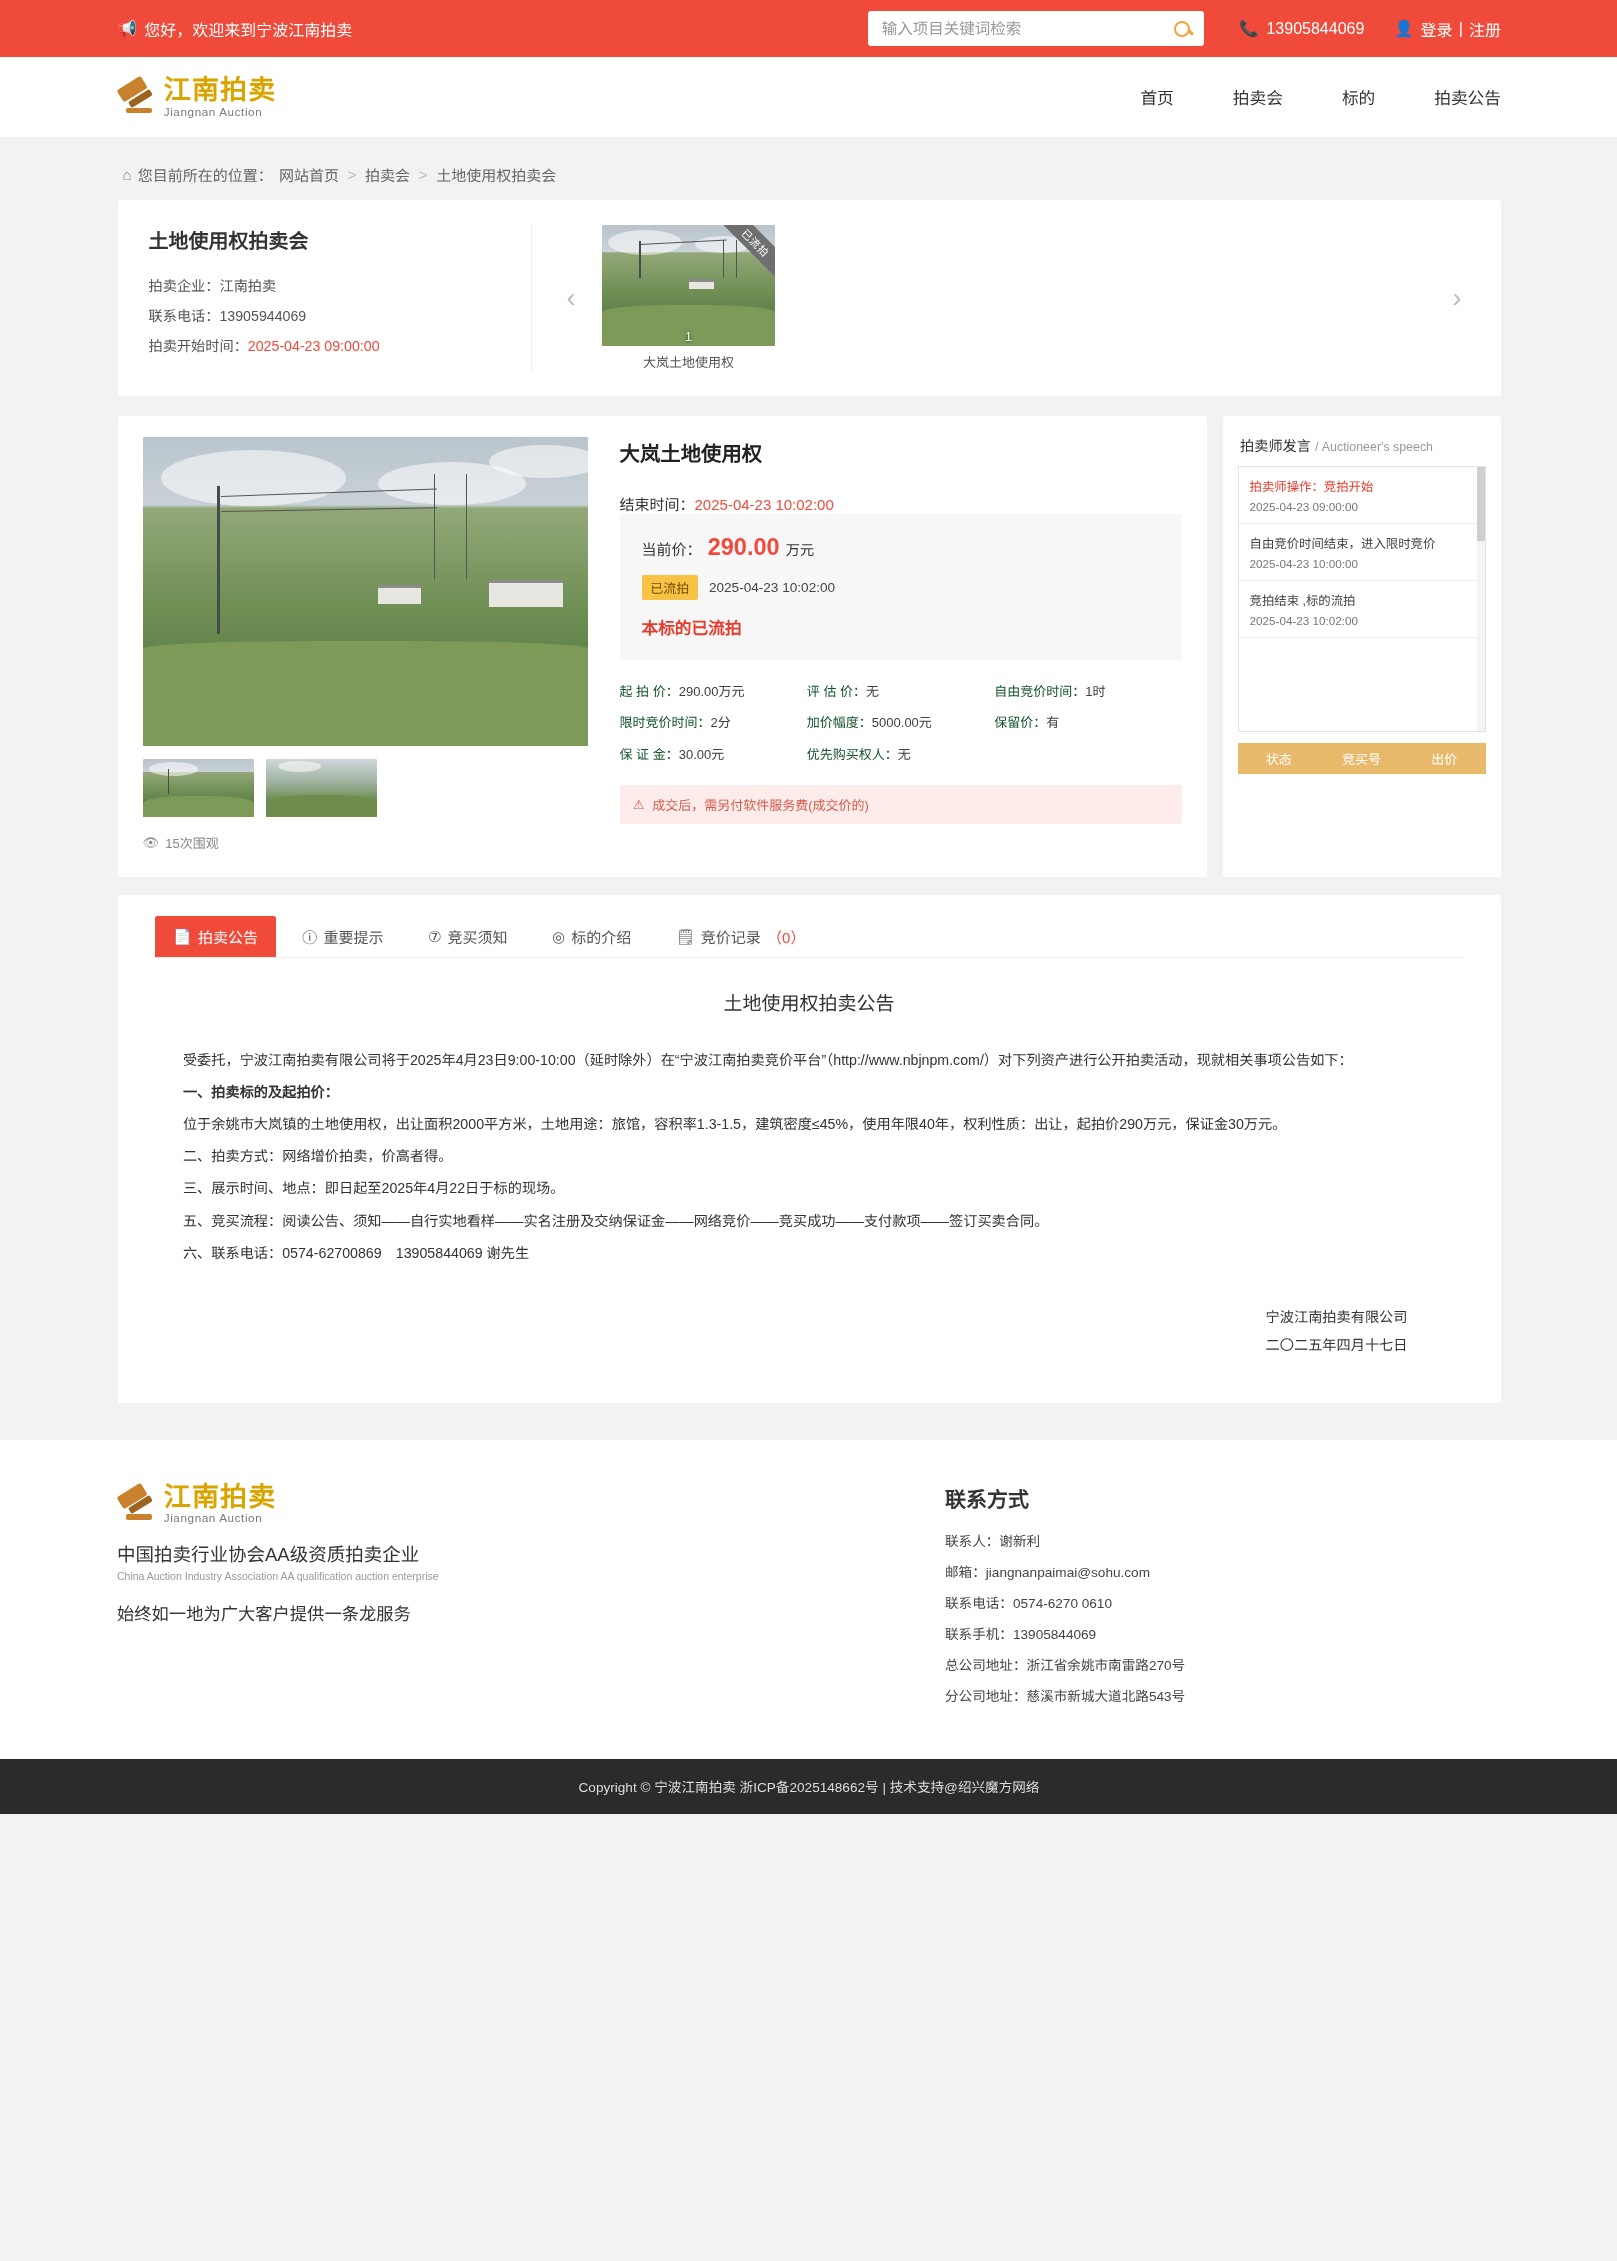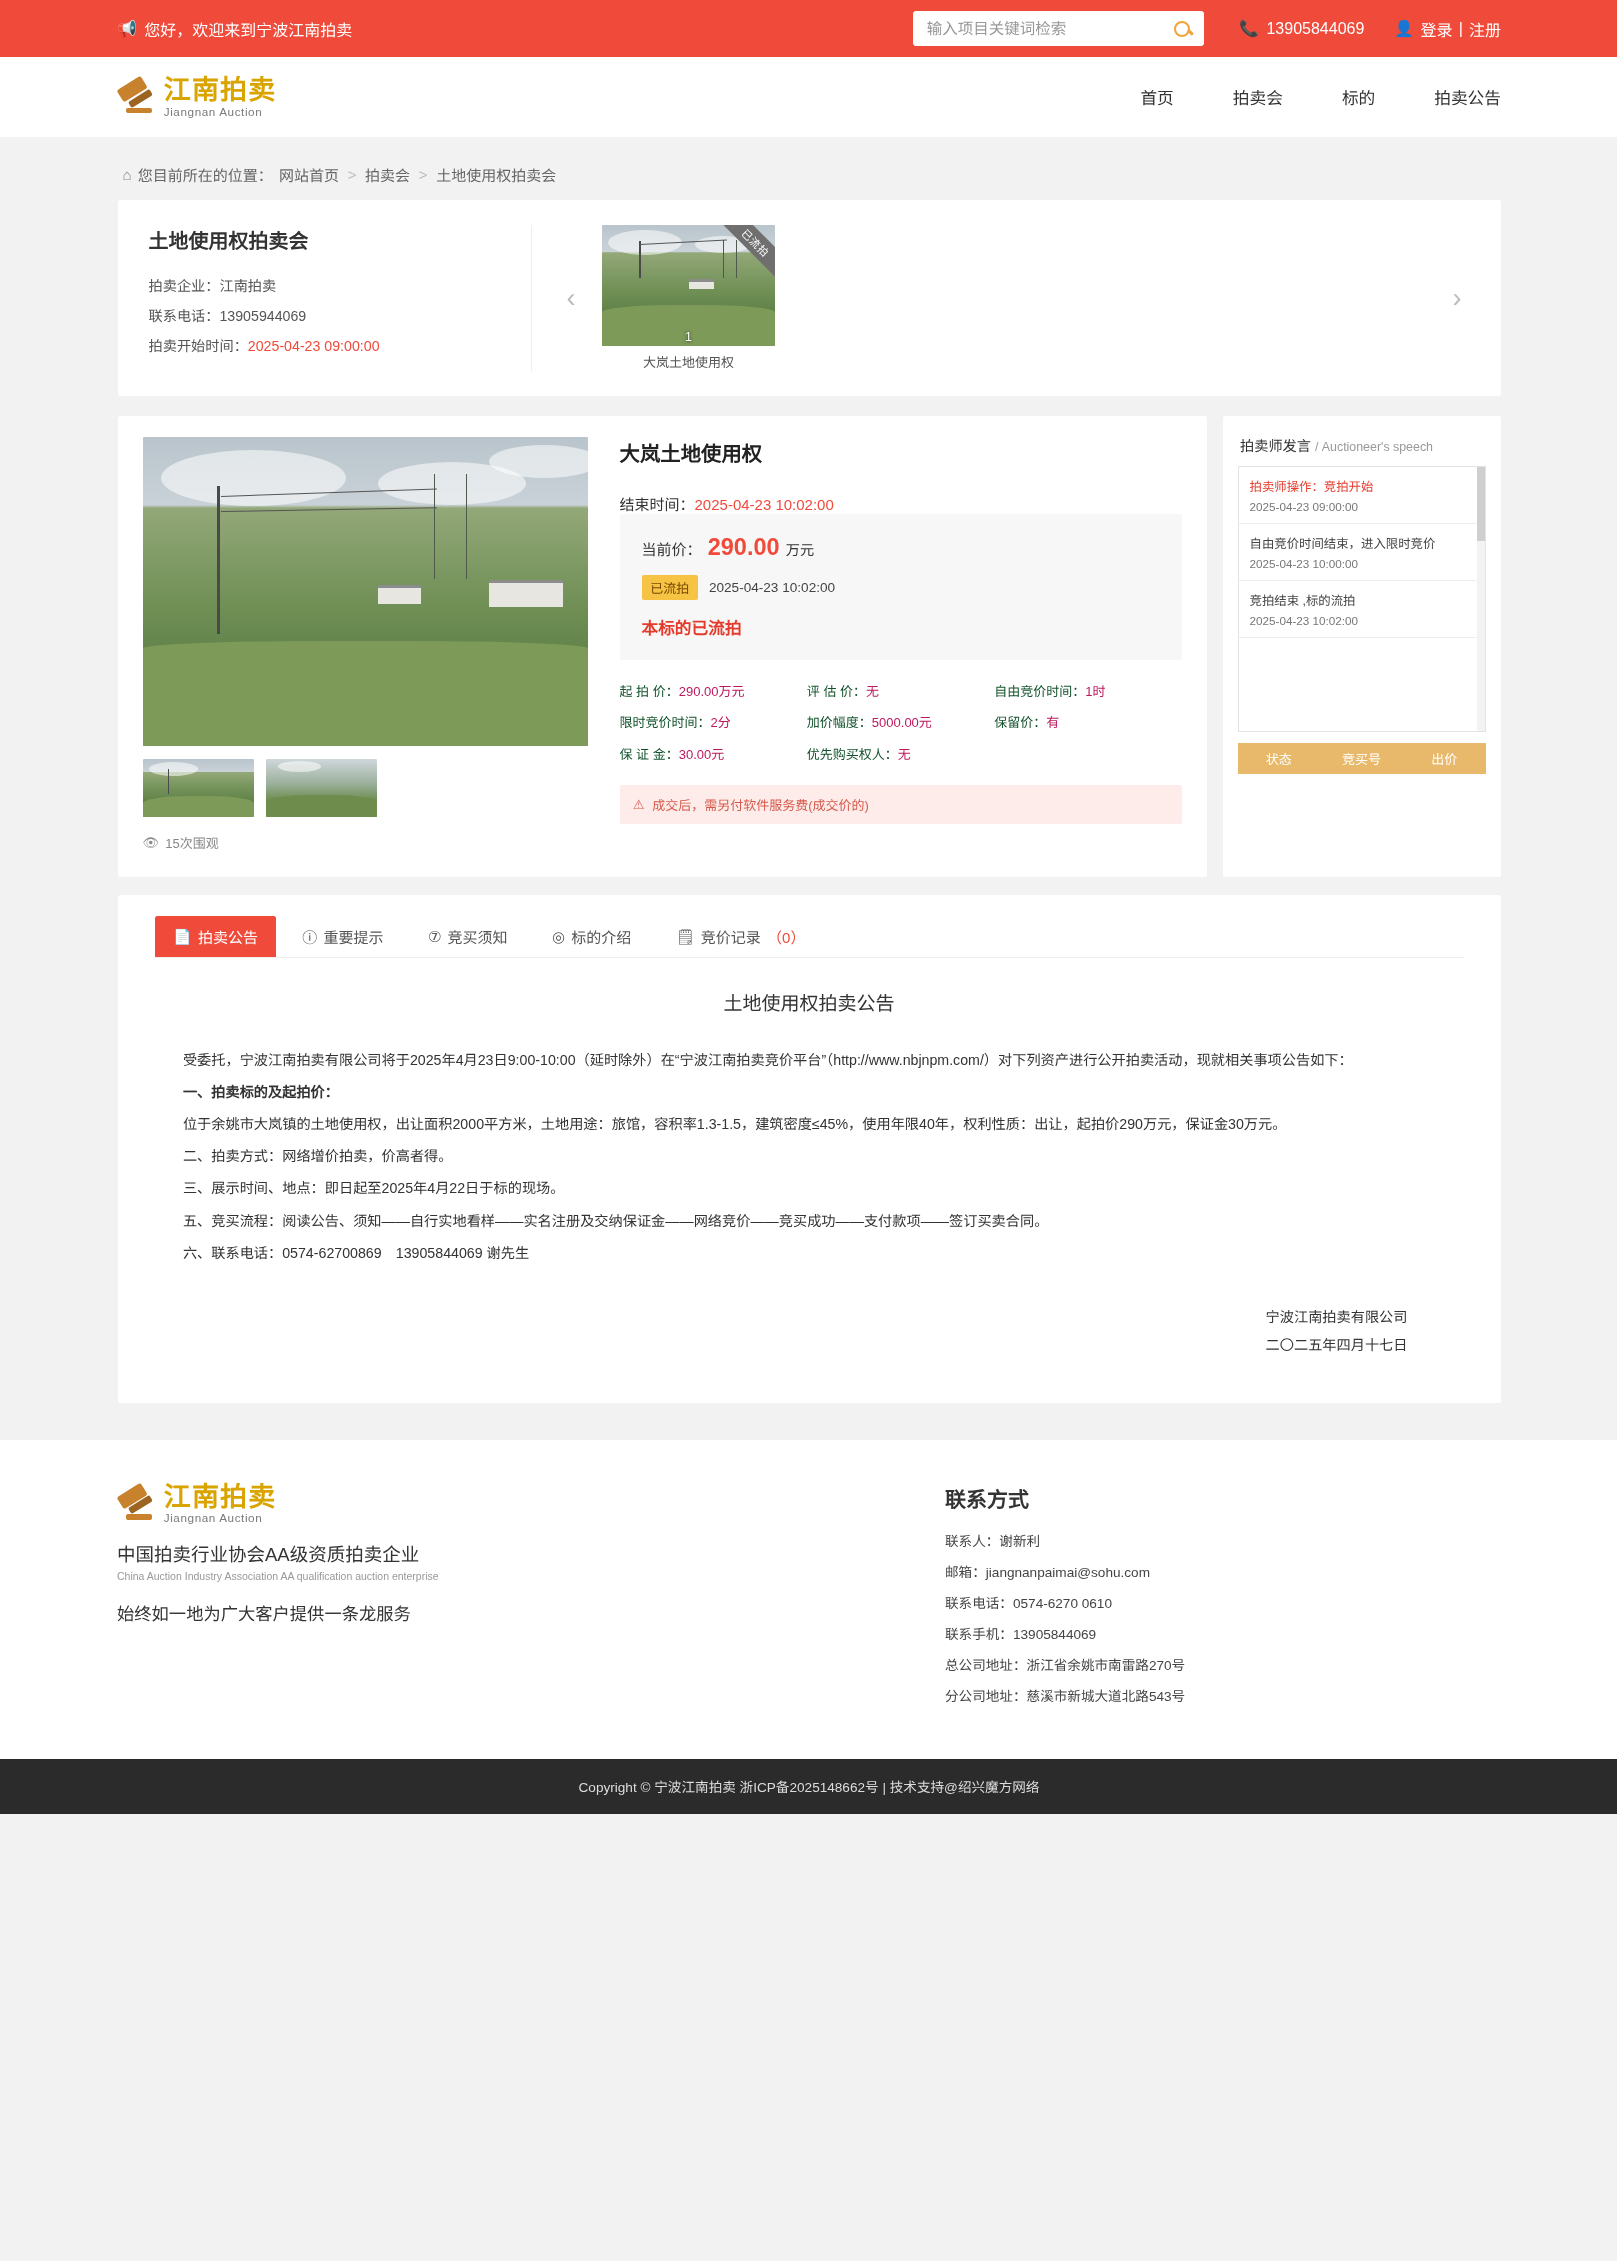--- a/index.html
+++ b/index.html
@@ -22,21 +22,21 @@
     font-size: 16px;
   }
   .topbar .welcome { display: flex; align-items: center; gap: 7.4px; }
   .topbar .spk { font-size: 16px; }
   .topbar .spacer { flex: 1; }
   .search-box {
     display: flex;
     align-items: center;
     background: #fff;
     border-radius: 3.7px;
-    width: 291px;
+    width: 336px;
     height: 35px;
     overflow: hidden;
   }
   .search-box input {
     flex: 1;
     border: 0;
     outline: none;
     height: 100%;
     padding: 0 13.6px;
     font-size: 15.5px;
@@ -204,21 +204,21 @@
     background: #f6c344; color: #7a4b00; font-size: 13px; padding: 3.1px 8.7px; border-radius: 1.9px;
   }
   .status-time { font-size: 13.6px; color: #444; }
   .liupai-text { color: #e53b2c; font-size: 16.7px; font-weight: bold; margin-top: 15px; }
 
   .specs {
     display: grid; grid-template-columns: repeat(3, 1fr);
     row-gap: 12.4px; margin-top: 21px; font-size: 13px; color: #555;
   }
   .specs .k { color: #14532d; }
-  .specs .v { color: #be185d; margin-top: 9px; }
+  .specs .v { color: #404040; margin-top: 9px; }
   .fee-note {
     margin-top: 22px; background: #fdecea; color: #d65a4c; font-size: 13px;
     padding: 10px 13.6px; border-radius: 1.9px; display: flex; align-items: center; gap: 7.4px;
   }
 
   
   .speech {
     width: 278px; background: #fff; border-radius: 2.5px; padding: 16px 15px;
   }
   .speech-title { font-size: 14.2px; color: #333; padding: 2.5px 2.5px 11px 2.5px; }

